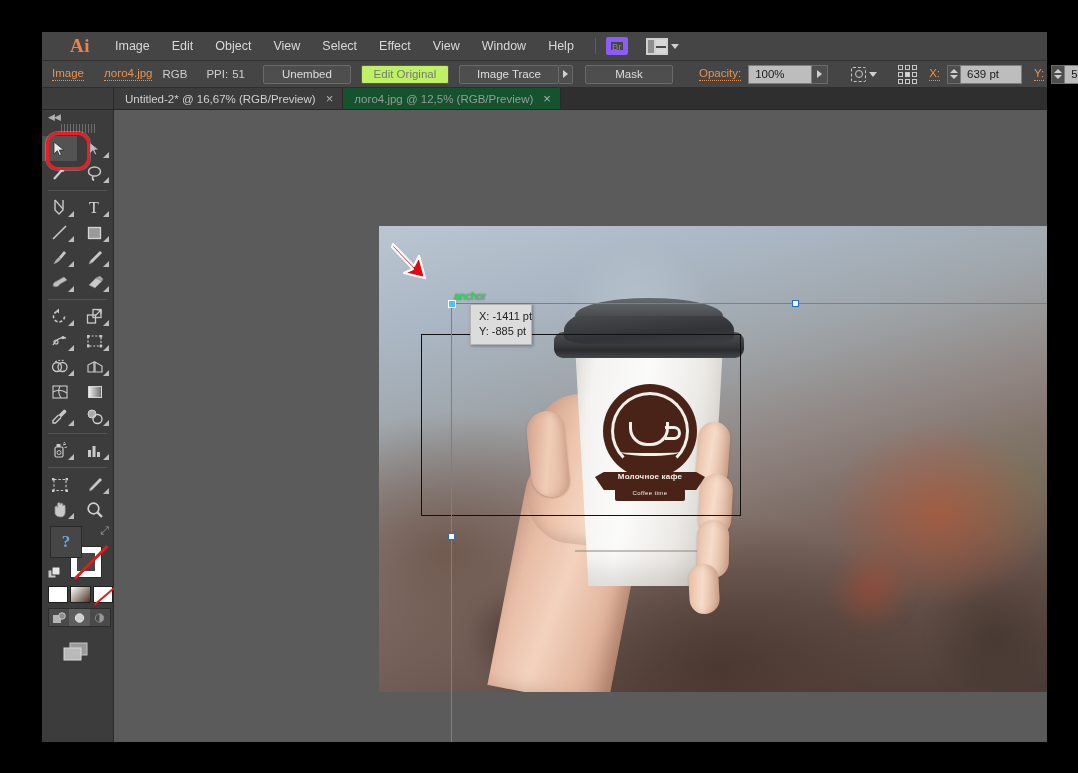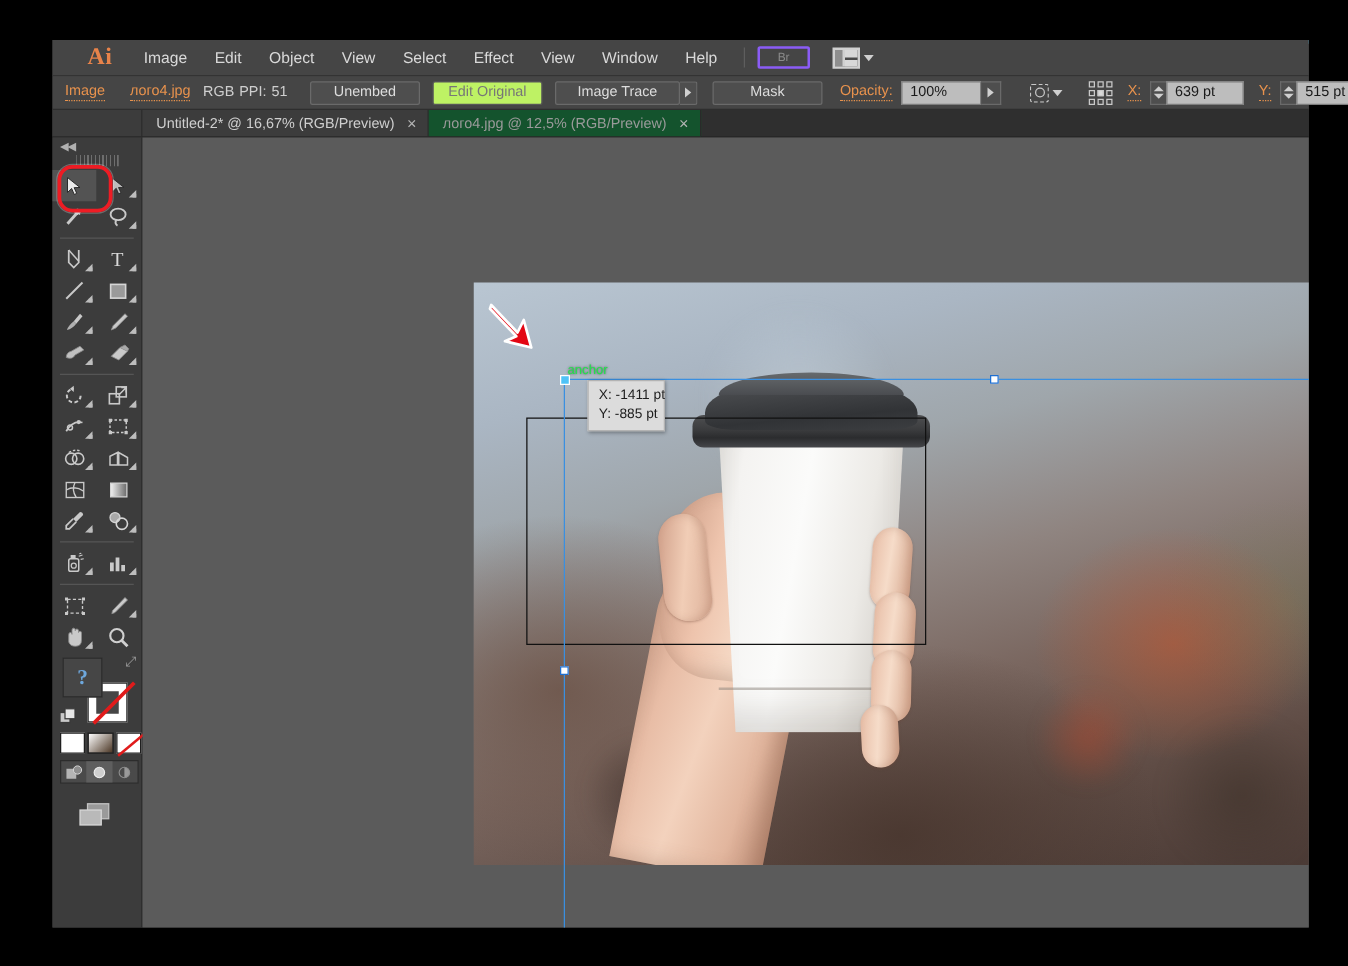--- a/index.html
+++ b/index.html
@@ -29,21 +29,21 @@
   #ai-logo {
     color:#e8834a; font-size:19px; font-weight:bold;
     padding:0 14px 0 28px; letter-spacing:.5px;
     font-family:"Liberation Serif", serif;
   }
   .menu-item {
     font-size:12.5px; color:#d9d9d9; padding:5px 11px; cursor:default;
   }
   #menu-sep { width:1px; height:16px; background:#5e5e5e; margin:0 10px; }
   #br-btn {
-    width:42px;height:18px;border:2px solid #8b5cf6;border-radius:2px;
+    width:22px;height:18px;border:5px solid #8b5cf6;border-radius:2px;
     display:flex;align-items:center;justify-content:center;
     font-size:9.5px;color:#8a8a8a; margin-right:18px;
   }
   #arrange-btn { display:flex; align-items:center; gap:3px; }
   .arr-box { width:22px;height:17px;border:2px solid #d0d0d0;display:flex; }
   .arr-box i { display:block; border-right:2px solid #d0d0d0; }
   .arr-l { width:9px; background:#8e8e8e; }
   .arr-r { width:11px; background:#d8d8d8; border-right:none !important;
            position:relative; }
   .arr-r:after{content:"";position:absolute;left:0;top:50%;width:100%;height:2px;background:#4a4a4a;}
@@ -353,32 +353,32 @@
       <span class="caret-dn"></span>
     </div>
   </div>
 
   <div id="controlbar">
     <div class="gripper"></div>
     <span class="cb-link">Image</span>
     <div class="cb-vsep"></div>
     <span class="cb-link">лого4.jpg</span>
     <span class="cb-static" style="margin-left:10px">RGB</span>
-    <span class="cb-static" style="margin-left:4px">PPI:</span>
+    <span class="cb-static" style="margin-left:19px">PPI:</span>
     <span class="cb-static" style="margin-left:4px">51</span>
     <div style="margin-left:18px" class="cb-btn">Unembed</div>
     <div style="margin-left:10px" class="cb-btn disabled">Edit Original</div>
     <div style="margin-left:10px;display:flex">
       <div class="cb-btn" style="min-width:100px">Image Trace</div>
       <div class="split-caret">
           <span class="tri"></span>
         </div>
     </div>
     <div style="margin-left:12px" class="cb-btn">Mask</div>
-    <span class="cb-link" style="margin-left:14px">Opacity:</span>
+    <span class="cb-link" style="margin-left:26px">Opacity:</span>
     <div style="margin-left:7px;display:flex">
       <div class="num-field opacity-field">100%</div>
       <div class="fld-arrow">
           <span class="tri" style="width:0;height:0;border-top:4px solid transparent;border-bottom:4px solid transparent;border-left:5px solid #d0d0d0"></span>
         </div>
     </div>
     <div class="cb-vsep" style="margin-left:13px"></div>
     <div id="iso-widget">
       <span class="iso-sq"></span>
       <span class="caret-dn"></span>
@@ -707,20 +707,31 @@
       <div id="cup-body"></div>
       <div id="cup-seam"></div>
       <div id="cup-rim"></div>
       <div id="cup-lid"></div>
       <div id="lid-top"></div>
       <div class="finger" id="f1"></div>
       <div class="finger" id="f2"></div>
       <div class="finger" id="f3"></div>
       <div class="finger" id="f4"></div>
 
+      <div id="logo">
+        <div id="logo-circle"></div>
+        <div id="logo-ring"></div>
+        <div id="logo-cup"></div>
+        <div id="logo-handle"></div>
+        <div id="logo-saucer"></div>
+        <div id="logo-band"></div>
+        <div id="logo-text1">Молочное кафе</div>
+        <div id="logo-ribbon"></div>
+        <div id="logo-text2">Coffee time</div>
+      </div>
     </div>
 
     <div id="black-rect"></div>
 
     <div id="selbox">
       <span class="handle" style="left:-4px;  top:-4px;"></span>
       <span class="handle" style="left:340px; top:-4px;"></span>
 
       <span class="handle" style="left:-4px;  top:229px;"></span>
 

